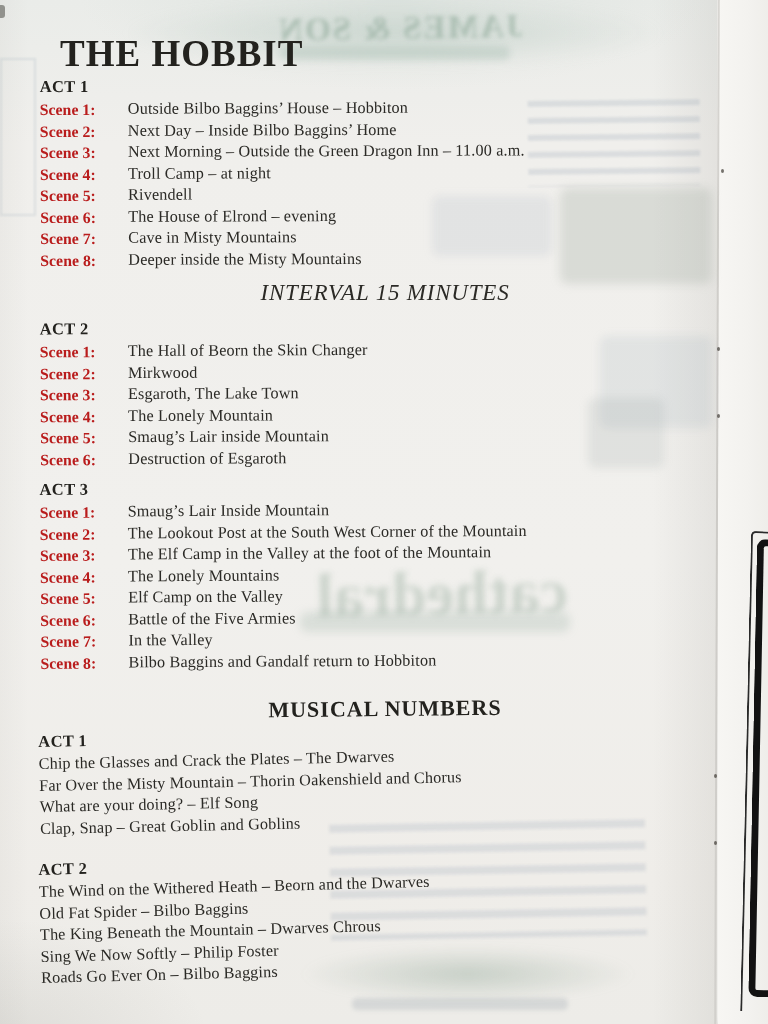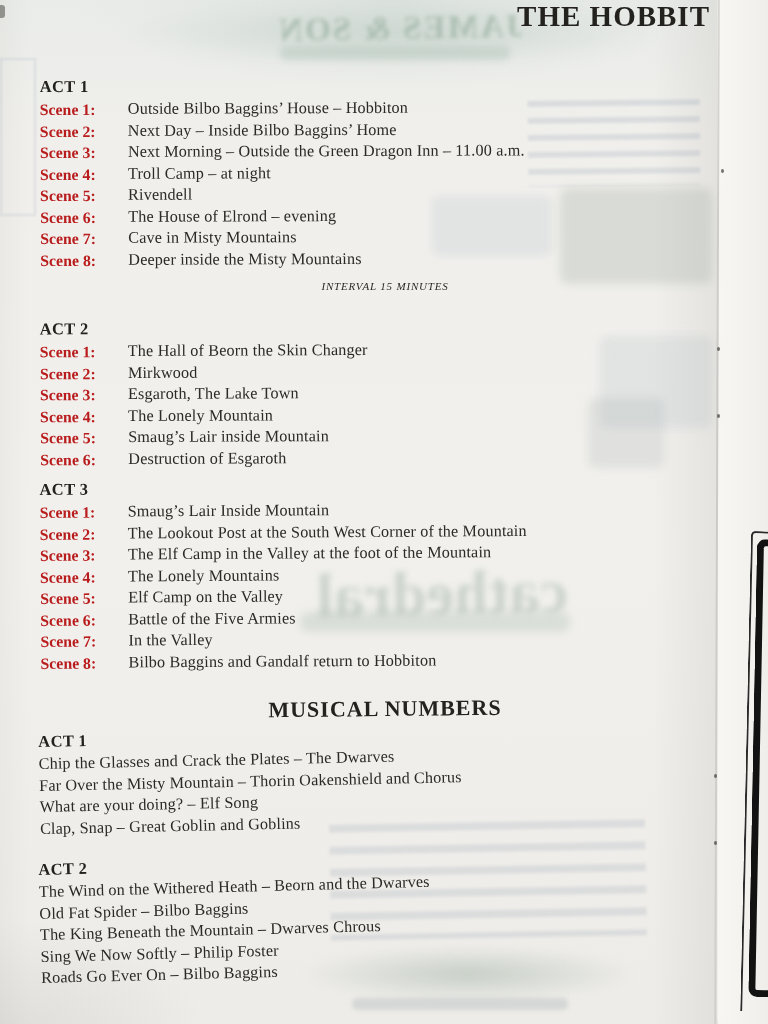--- a/index.html
+++ b/index.html
@@ -70,34 +70,34 @@
   .g-midline2{left:300px;top:612px;width:270px;height:20px;background:rgba(138,164,148,.22);filter:blur(4px);border-radius:8px;}
   .g-lines-br{
     left:330px;top:822px;width:316px;height:116px;
     background:repeating-linear-gradient(180deg, rgba(108,128,152,.15) 0 8px, transparent 8px 22px);
     filter:blur(1.4px);transform:rotate(-1deg);
   }
   .g-bigbottom{left:300px;top:946px;width:336px;height:56px;background:radial-gradient(ellipse at 50% 50%, rgba(120,148,130,.32), transparent 70%);filter:blur(4px);}
   .g-bottomline{left:352px;top:998px;width:216px;height:12px;background:rgba(118,134,150,.2);filter:blur(2px);border-radius:5px;}
   
   .title{
-    position:absolute;left:60px;top:0;width:650px;text-align:right;
-    font-size:29px;font-weight:bold;letter-spacing:1px;color:#23221e;
+    position:absolute;left:60px;top:32px;width:650px;text-align:left;
+    font-size:37px;font-weight:bold;letter-spacing:1px;color:#23221e;
   }
   .act-block{position:absolute;left:40px;width:630px;}
   #act1{top:76px;transform:rotate(-.2deg);}
   #act2{top:318px;transform:rotate(-.25deg);}
   #act3{top:478px;transform:rotate(-.35deg);}
   .act-heading{font-size:16.5px;font-weight:bold;letter-spacing:.4px;height:22px;color:#23221e;}
   .scene-row{display:grid;grid-template-columns:88px 1fr;line-height:21.5px;}
   .scene-label{font-weight:bold;font-size:15.8px;color:#b91c1c;}
   .scene-text{font-size:16.2px;letter-spacing:.15px;}
   .interval{
     position:absolute;left:60px;top:280px;width:650px;text-align:center;
-    font-style:italic;font-size:11px;letter-spacing:.8px;color:#2b2a26;
+    font-style:italic;font-size:23px;letter-spacing:.8px;color:#2b2a26;
   }
   .musical-heading{
     position:absolute;left:60px;top:696px;width:650px;text-align:center;
     font-size:22px;font-weight:bold;letter-spacing:1px;color:#23221e;transform:rotate(-.6deg);
   }
   .song-block{position:absolute;left:38px;width:640px;transform-origin:left top;}
   #msongs1{top:732px;transform:rotate(-1.2deg);}
   #msongs2{top:860px;transform:rotate(-1.5deg);}
   .song-heading{font-size:16.5px;font-weight:bold;letter-spacing:.4px;height:22px;color:#23221e;}
   .song-row{font-size:16.2px;line-height:21.6px;letter-spacing:.15px;}

